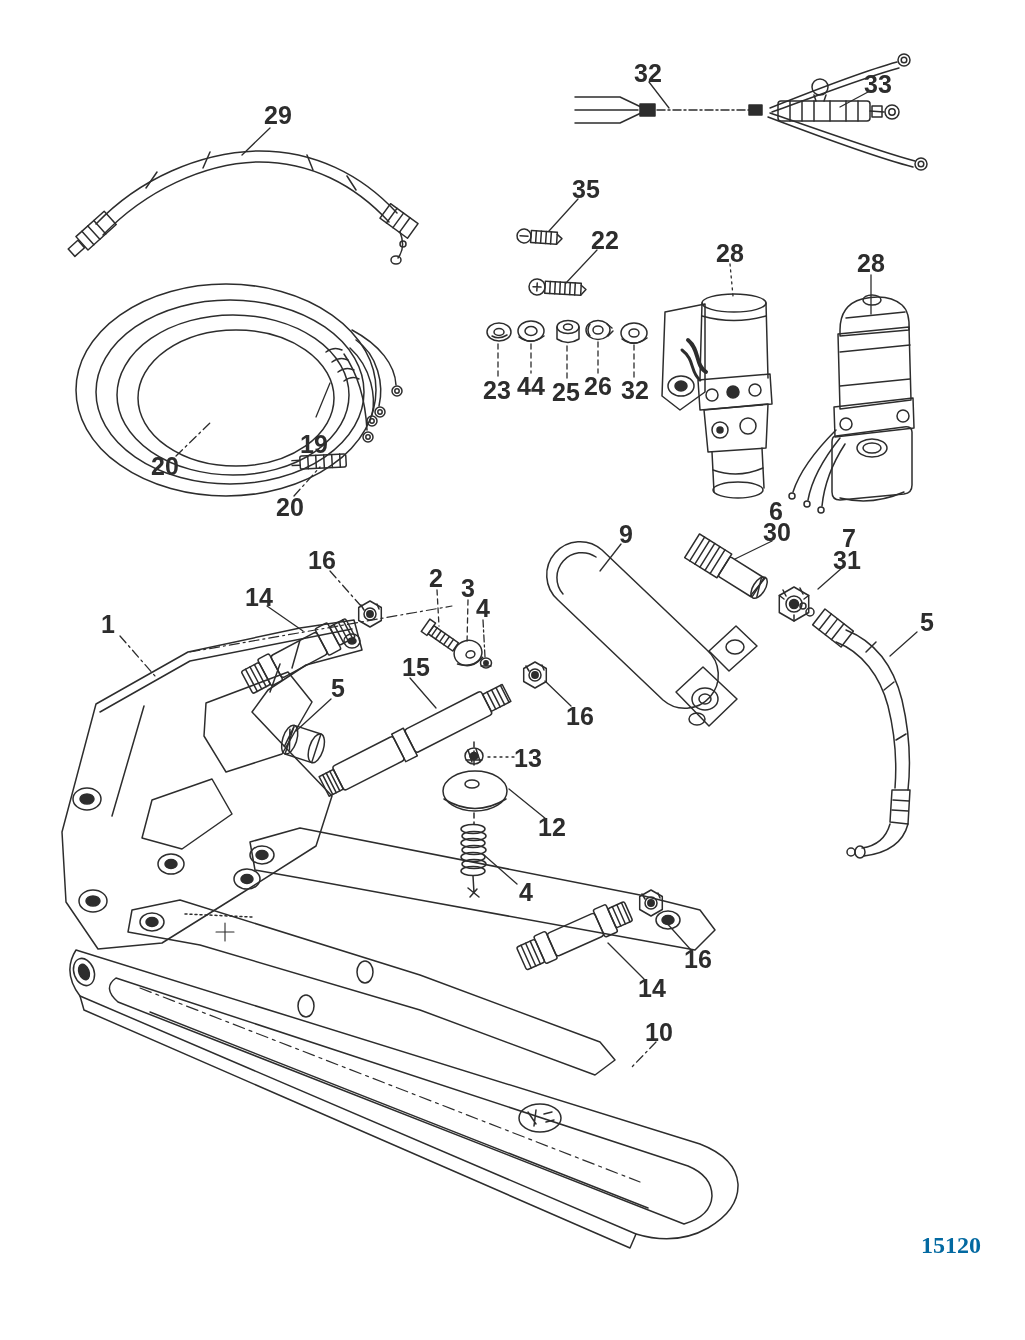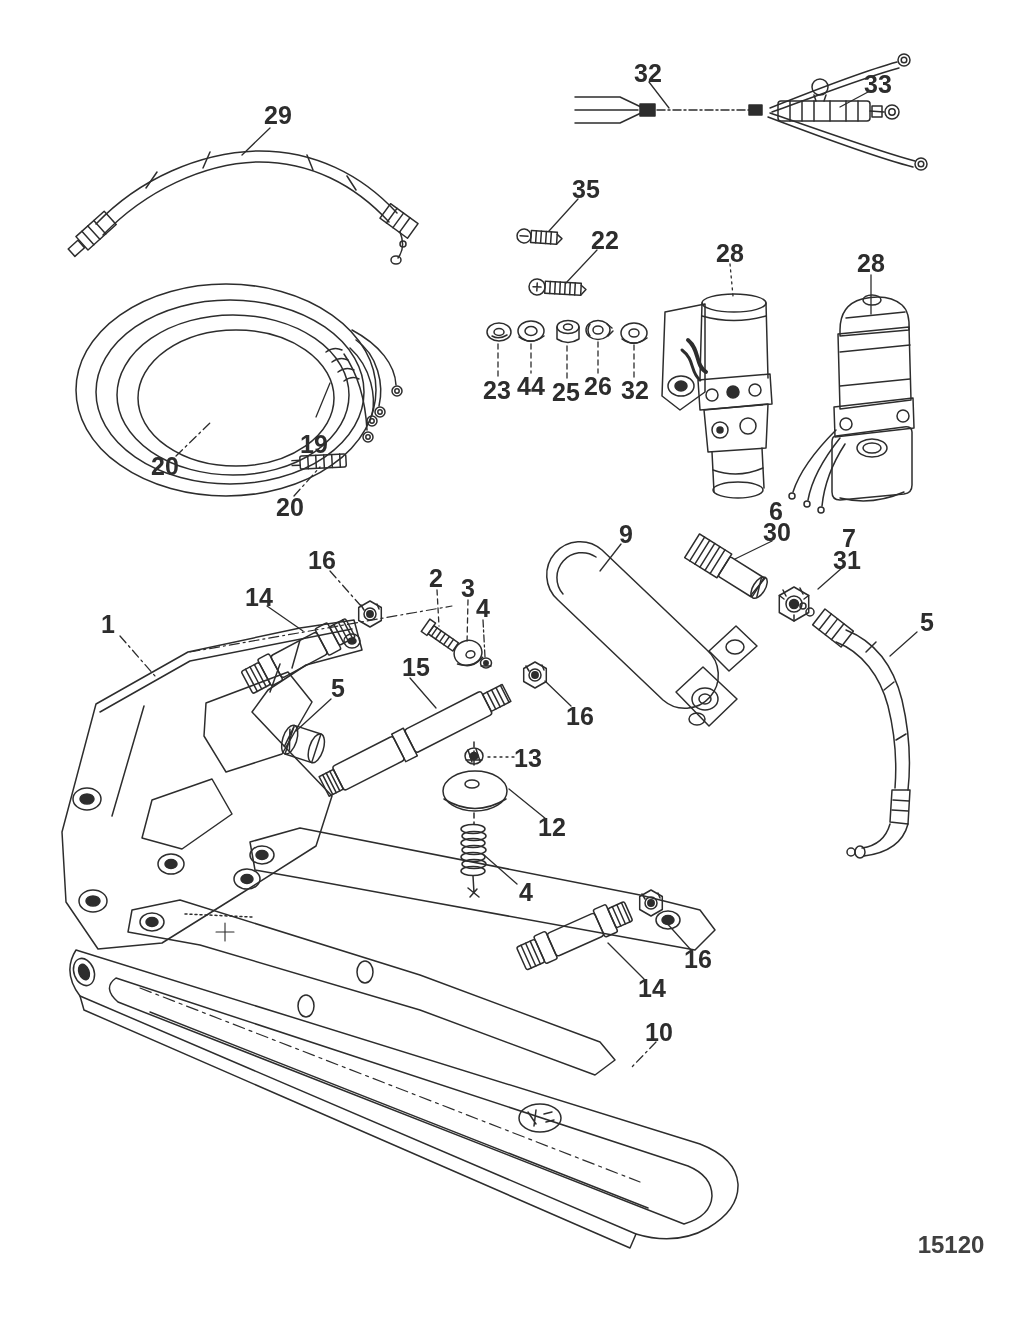--- a/index.html
+++ b/index.html
@@ -3,21 +3,21 @@
 <meta charset="utf-8">
 <style>
   html,body{margin:0;padding:0;background:#ffffff;}
   .stage{position:relative;width:1025px;height:1340px;background:#ffffff;
          font-family:"Liberation Sans",sans-serif;overflow:hidden;}
   .art{position:absolute;left:0;top:0;}
   .callout{position:absolute;transform:translate(-50%,-50%);
            font-weight:bold;font-size:25px;line-height:1;color:#2d2d2d;
            letter-spacing:0;white-space:nowrap;user-select:none;text-align:right;}
   .partnum{position:absolute;transform:translate(-50%,-50%);
-           font-weight:bold;font-size:24px;color:#404040;}
+           font-weight:bold;font-size:24px;color:#0369a1;font-family:Liberation Serif, serif;}
 </style>
 </head>
 <body>
 
 <div class="stage">
 
 <svg class="art" width="1025" height="1340" viewBox="0 0 1025 1340" fill="none" stroke="#2d2d2d" stroke-width="1.5" stroke-linecap="round" stroke-linejoin="round">
 
   <g stroke-width="1.3">
     <path d="M270,128 L242,155"></path>

